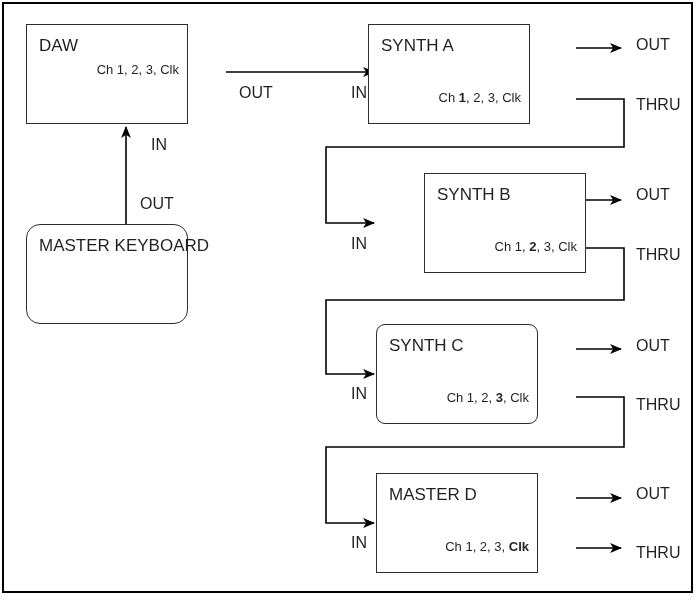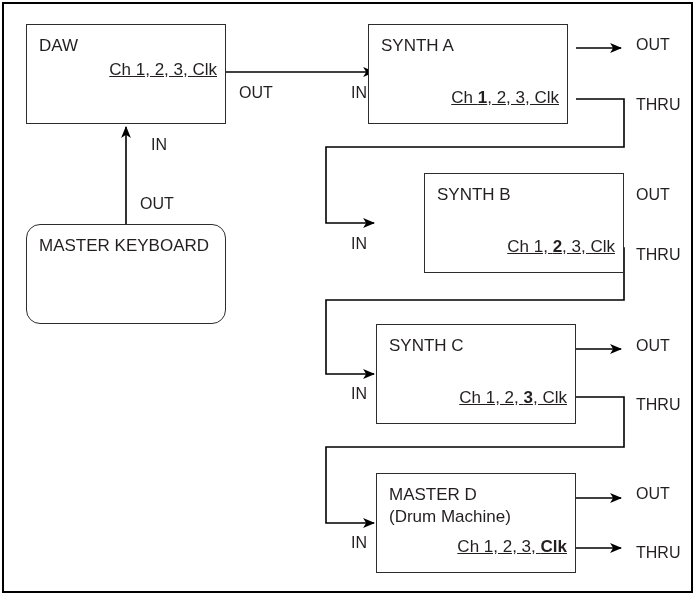--- a/index.html
+++ b/index.html
@@ -19,61 +19,60 @@
     border: 2.5px solid #000000;
     box-sizing: border-box;
   }
   .svg-layer {
     position: absolute;
     left: 0; top: 0;
     width: 700px; height: 600px;
   }
   .box {
     position: absolute;
-    width: 200px; height: 100px;
+    width: 162px; height: 100px;
     border: 1.5px solid #2d2d2d;
     background: #ffffff;
     box-sizing: border-box;
   }
   .box-title {
     position: absolute;
     top: 10px; left: 12px;
     font-size: 17px;
     line-height: 22px;
     white-space: pre;
   }
   .box-sub {
     position: absolute;
     top: 32px; left: 12px;
     font-size: 17px;
     line-height: 22px;
   }
   .box-ch {
     position: absolute;
     right: 8px;
-    font-size: 17px;
+    font-size: 13px;
     line-height: 20px;
     white-space: pre;
     text-align: left;
-    text-decoration: underline;
   }
   .ch-daw { top: 35px; }
   .ch-synth { top: 63px; }
   .box-ch b { font-weight: 700; }
   .port-label {
     position: absolute;
     font-size: 16px;
     line-height: 18px;
     white-space: nowrap;
   }
   #box-daw    { left: 26px;  top: 24px;  }
   #box-mk     { left: 26px;  top: 224px; border-radius: 14px; }
   #box-syna   { left: 368px; top: 24px;  }
   #box-synb   { left: 376px; top: 173px; margin-left: 48px; }
-  #box-sync   { left: 376px; top: 324px; }
+  #box-sync   { left: 376px; top: 324px; border-radius: 9px; }
   #box-synd   { left: 376px; top: 473px; }
 </style>
 </head>
 <body>
 
 <div id="stage">
 
   <div class="frame"></div>
 
   <svg class="svg-layer" width="700" height="600" viewBox="0 0 700 600">
@@ -115,21 +114,20 @@
     <div class="box-ch ch-synth"><span>Ch 1, </span><b>2</b><span>, 3, Clk</span></div>
   </div>
 
   <div class="box" id="box-sync">
     <div class="box-title">SYNTH C</div>
     <div class="box-ch ch-synth"><span>Ch 1, 2, </span><b>3</b><span>, Clk</span></div>
   </div>
 
   <div class="box" id="box-synd">
     <div class="box-title">MASTER D</div>
-    <div class="box-sub">(Drum Machine)</div>
     <div class="box-ch ch-synth"><span>Ch 1, 2, 3, </span><b>Clk</b><span></span></div>
   </div>
 
   <span class="port-label" style="left:239px; top:84px;">OUT</span>
   <span class="port-label" style="left:351px; top:84px;">IN</span>
   <span class="port-label" style="left:151px; top:136px;">IN</span>
   <span class="port-label" style="left:140px; top:195px;">OUT</span>
 
   <span class="port-label" style="left:636px; top:36px;">OUT</span>
   <span class="port-label" style="left:636px; top:96px;">THRU</span>

